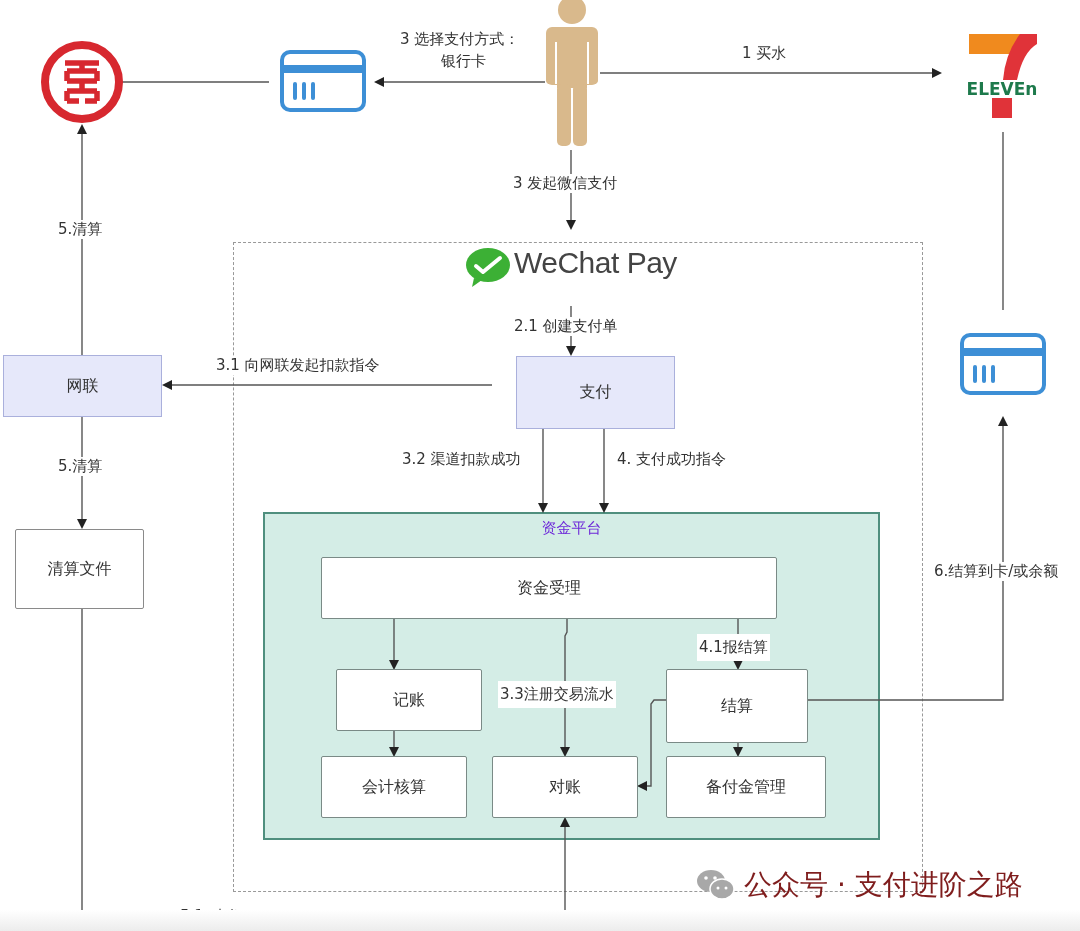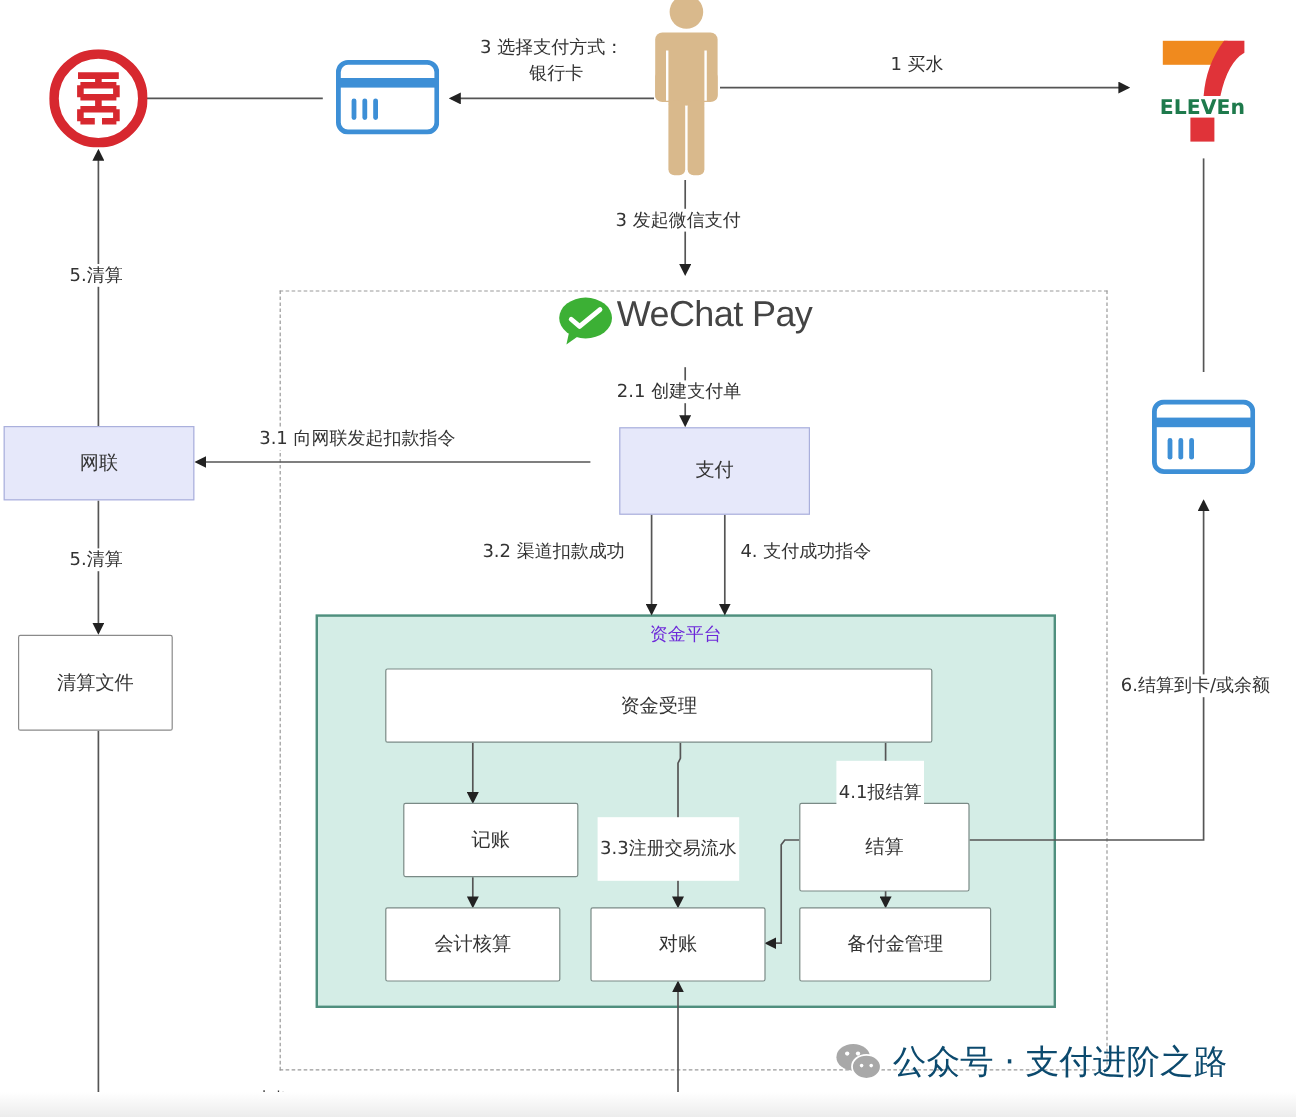--- a/index.html
+++ b/index.html
@@ -2,35 +2,35 @@
 <html><head>
 <meta charset="utf-8">
 <style>
   html, body { margin: 0; padding: 0; background: #ffffff; }
   body { width: 1080px; height: 931px; position: relative; overflow: hidden;
          font-family: "DejaVu Sans", "Liberation Sans", sans-serif; color: #333; }
   .abs { position: absolute; }
   svg.wires { position: absolute; left: 0; top: 0; width: 1080px; height: 931px; }
   .lbl { position: absolute; font-size: 15px; color: #333; white-space: nowrap; line-height: 1.25; }
   .lbl.bg { background: #ffffff; padding: 0 2px; }
-  .lbl.bgmint { background: #ffffff; padding: 17px 2px; }
+  .lbl.bgmint { background: #ffffff; padding: 4px 2px; }
   .box { position: absolute; display: flex; align-items: center; justify-content: center;
          font-size: 16px; color: #333; box-sizing: border-box; }
   .box.lav { background: #e6e8fa; border: 1.5px solid #aab0dc; }
   .box.white { background: #ffffff; border: 1.5px solid #7a8a86; border-radius: 2px; }
   .box.plain { background: #ffffff; border: 1.5px solid #8a8a8a; border-radius: 2px; }
   .fund-platform { position: absolute; left: 263px; top: 512px; width: 617px; height: 328px;
                    background: #d4ede6; border: 2px solid #4f8f7e; box-sizing: border-box; }
   .fund-title { position: absolute; left: 263px; top: 519px; width: 617px; text-align: center; font-size: 15px; color: #6d28d9; }
   .dash-frame { position: absolute; left: 233px; top: 242px; width: 690px; height: 650px;
                 border: 1.5px dashed #999; box-sizing: border-box; }
   .wechat-pay { position: absolute; left: 464px; top: 246px; display: flex; align-items: flex-start; gap: 2px; }
   .wechat-pay .txt { font-size: 30px; color: #444; font-family: "Liberation Sans", sans-serif; letter-spacing: -0.5px; }
   .watermark { position: absolute; left: 696px; top: 866px; display: flex; align-items: center; gap: 8px;
-               color: #0c4a6e; font-size: 28px; }
+               color: #7f1d1d; font-size: 28px; }
   .bottom-shade { position: absolute; left: 0; top: 910px; width: 1080px; height: 21px;
                   background: linear-gradient(#ffffff, #ececec); }
 </style>
 </head>
 <body>
 
 <div class="dash-frame"></div>
 
 <div class="fund-platform"></div>
 <div class="fund-title">资金平台</div>

